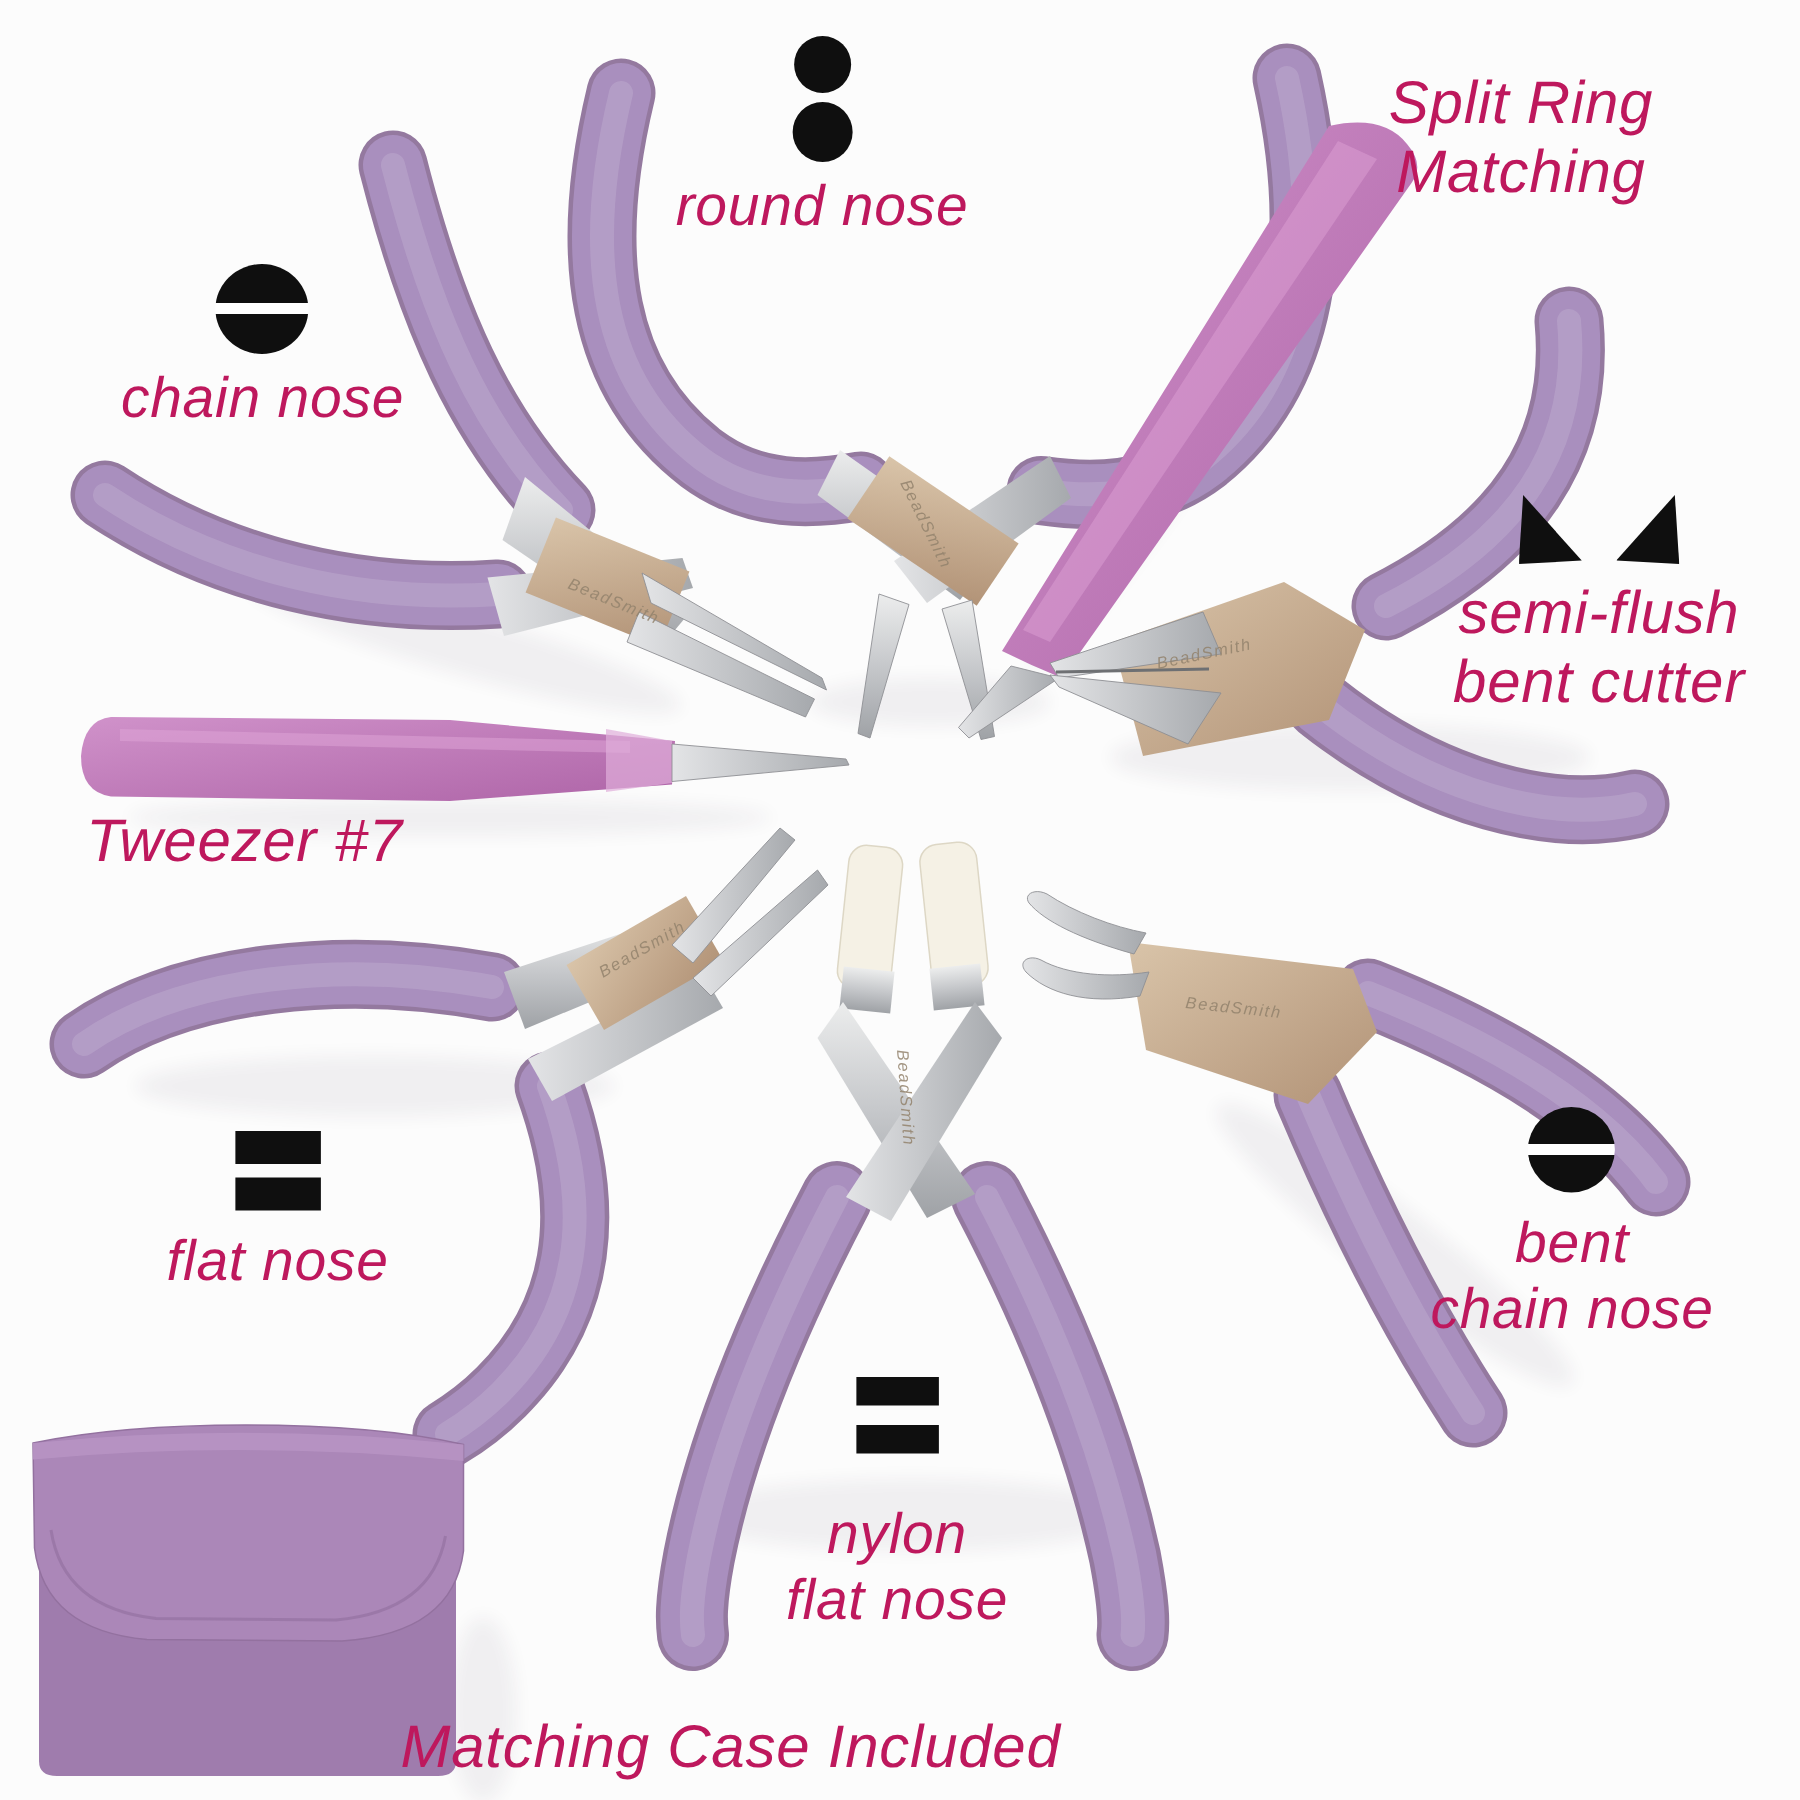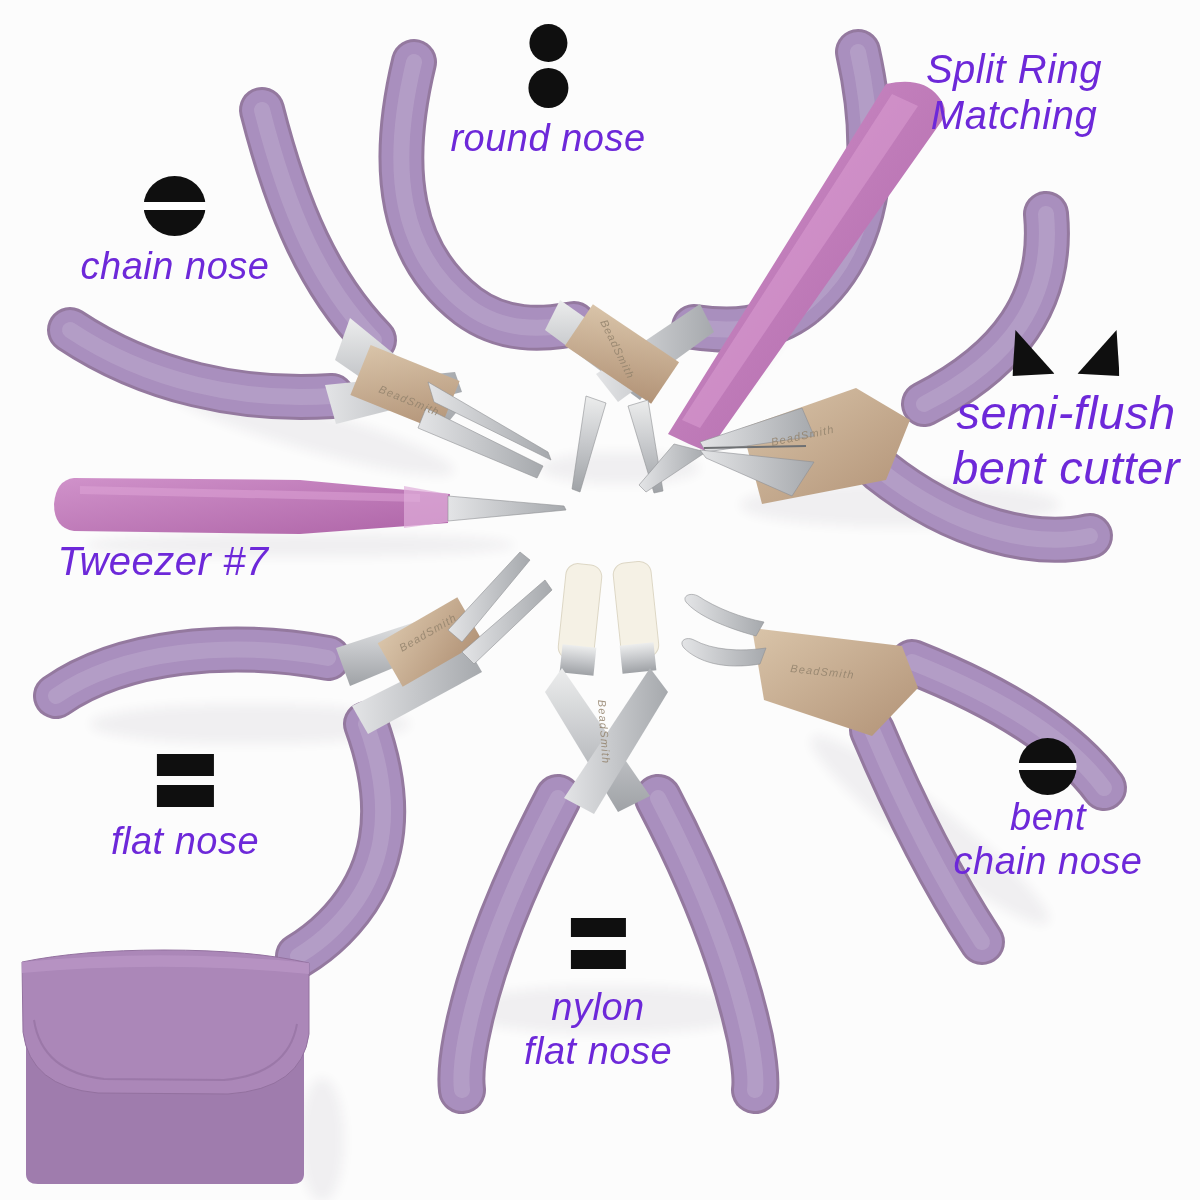--- a/index.html
+++ b/index.html
@@ -4,25 +4,25 @@
 <style>
   html,body{margin:0;padding:0;background:#fff;}
   .stage{
     position:relative;width:1200px;height:1200px;overflow:hidden;
     background:#fcfcfc;
     font-family:"Liberation Sans", sans-serif;
   }
   .stage svg{position:absolute;left:0;top:0;}
   .lg{position:absolute;transform:translateX(-50%);display:flex;flex-direction:column;align-items:center;z-index:5;}
   .lab{
-    font-style:italic;color:#6d28d9;font-size:38px;line-height:1.16;
+    font-style:italic;color:#be185d;font-size:38px;line-height:1.16;
     white-space:nowrap;text-align:center;letter-spacing:.5px;
   }
   .lab.big{font-size:40px;}
-  .lab.med{font-size:47px;}
+  .lab.med{font-size:40px;}
   .dot{display:block;border-radius:50%;background:#0f0f0f;}
   .slotcircle{display:block;border-radius:50%;
     background:linear-gradient(to bottom,#0f0f0f 0 43%,#ffffff 43% 56%,#0f0f0f 56% 100%);}
   .eqrow{display:flex;flex-direction:column;align-items:center;}
   .eqbar{display:block;background:#0f0f0f;}
   .trirow{display:flex;align-items:flex-end;}
   .tri{display:block;background:#0f0f0f;}
   .tri.left{clip-path:polygon(7% 0, 100% 95%, 0 100%);}
   .tri.right{clip-path:polygon(93% 0, 100% 100%, 0 95%);}
   .brandstamp{font-size:11px;letter-spacing:1.2px;fill:#93836d;opacity:.85;font-style:italic;}
@@ -214,24 +214,27 @@
       <span class="eqbar" style="width:57px;height:22px"></span>
     </div>
     <div class="lab" style="margin-top:12px">flat nose</div>
   </div>
 
   <div class="lg" style="left:598px;top:918px">
     <div class="eqrow" style="gap:13px">
       <span class="eqbar" style="width:55px;height:19px"></span>
       <span class="eqbar" style="width:55px;height:19px"></span>
     </div>
-    <div class="lab" style="margin-top:16px">nylon</div>
+    <div class="lab" style="margin-top:32px">nylon</div>
     <div class="lab">flat nose</div>
   </div>
 
   <div class="lg" style="left:1048px;top:738px">
     <span class="slotcircle" style="width:58px;height:57px"></span>
-    <div class="lab" style="">bent</div>
+    <div class="lab" style="margin-top:12px">bent</div>
     <div class="lab">chain nose</div>
   </div>
 
+  <div class="lg" style="left:487px;top:1142px">
+    <div class="lab med">Matching Case Included</div>
+  </div>
 
 </div>
 
 </body></html>

